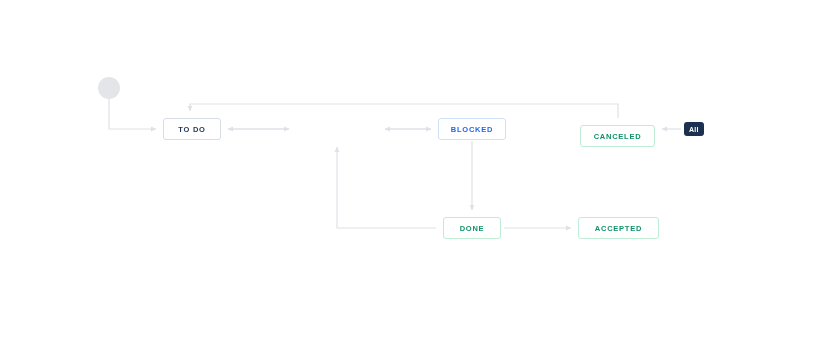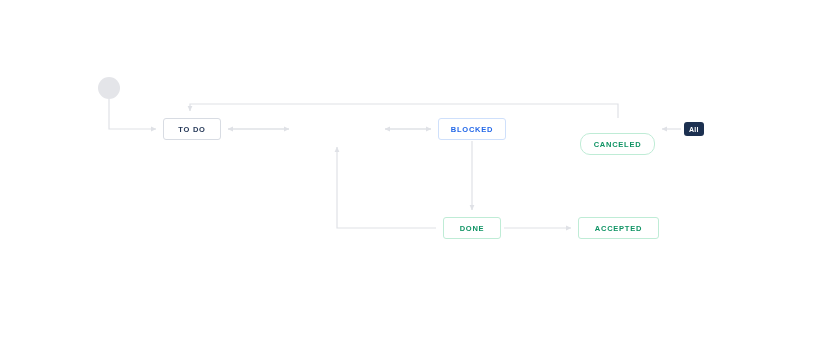--- a/index.html
+++ b/index.html
@@ -136,21 +136,21 @@
 
   <div class="node node-default" style="left:163px; top:118px; width:58px;">
     <span>TO DO</span>
   </div>
 
 
   <div class="node node-blocked" style="left:438px; top:118px; width:68px;">
     <span>BLOCKED</span>
   </div>
 
-  <div class="node node-green" style="left:580px; top:133px; width:75px;border-radius:10px;">
+  <div class="node node-green" style="left:580px; top:125px; width:75px;">
     <span>CANCELED</span>
   </div>
 
   <div class="node node-green" style="left:443px; top:217px; width:58px;">
     <span>DONE</span>
   </div>
 
   <div class="node node-green" style="left:578px; top:217px; width:81px;">
     <span>ACCEPTED</span>
   </div>

